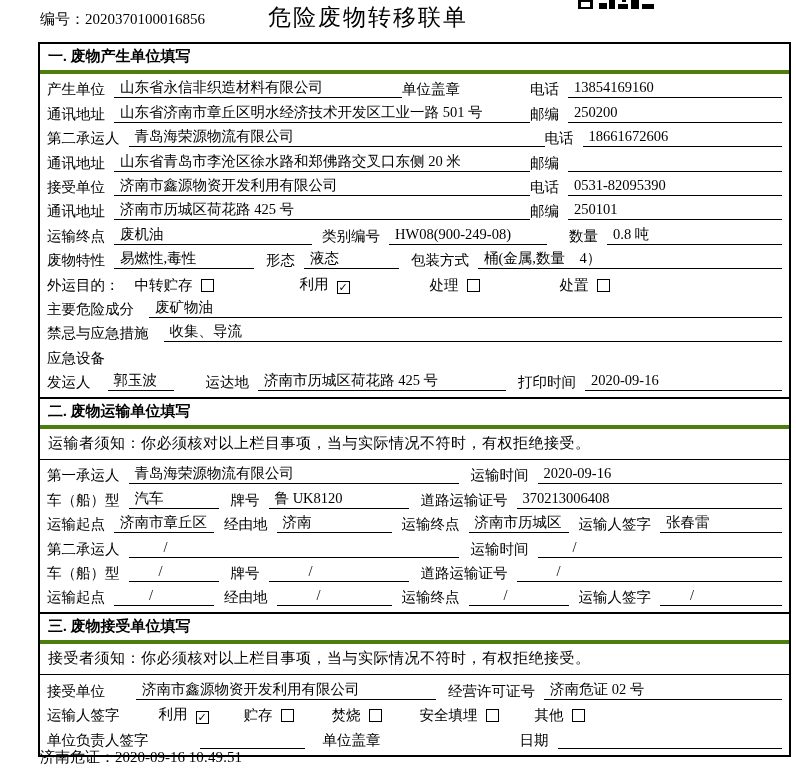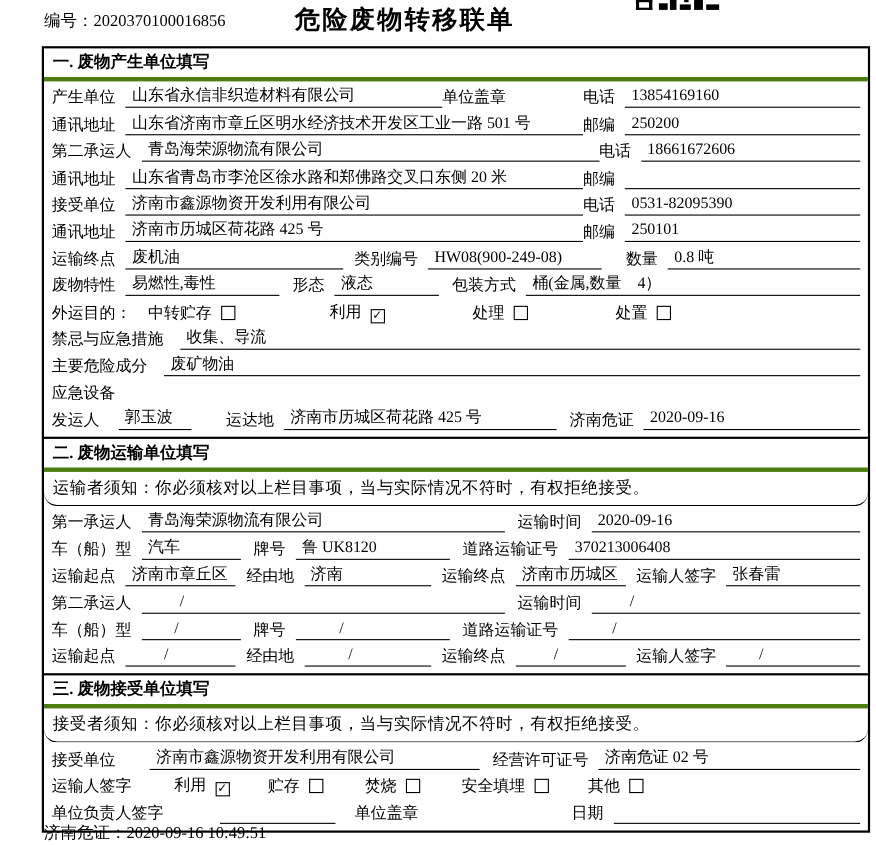--- a/index.html
+++ b/index.html
@@ -9,41 +9,40 @@
     color: #000;
     position: relative;
     overflow: hidden;
   }
   .serial {
     position: absolute; left: 40px; top: 10px;
     font-size: 15px; white-space: nowrap;
   }
   .title {
     position: absolute; left: 0; right: 60px; top: 2px;
-    text-align: center; font-size: 23px; font-weight: bold;
+    text-align: center; font-size: 23px; font-weight: normal;
     letter-spacing: 2px;
   }
   .qr { position: absolute; left: 578px; top: 0; }
   .form {
     position: absolute; left: 38px; top: 42px; width: 753px;
     border: 2px solid #000;
     background: #fff;
   }
   .section { border-top: 2px solid #000; }
   .section:first-child { border-top: none; }
   .section-header {
     font-weight: bold; font-size: 15px;
     padding: 3px 8px 4px 8px;
     border-bottom: 4px solid #4d7c0f;
   }
   .notice {
     font-size: 15px; padding: 5px 8px 6px 8px;
     border-bottom: 1.5px solid #000;
     letter-spacing: 0.5px;
-    border-radius: 12px;
   }
   .rows { padding: 2px 7px 4px 7px; }
   .row {
     display: flex; align-items: flex-end;
     height: 24.4px; font-size: 14.5px;
     padding-bottom: 2px;
   }
   .cell { white-space: nowrap; line-height: 18px; }
   .lab { padding-right: 9px; flex: 0 0 auto; }
   .val {
@@ -144,36 +143,36 @@
           <span class="cell val grow">桶(金属,数量　4）</span>
         </div>
         <div class="row">
           <span class="cell lab">外运目的：</span>
           <span class="cell chk" style="width: 165px; flex: 0 0 165px; margin-left: 6px;"><span class="chk-text">中转贮存</span><span class="box"></span></span>
           <span class="cell chk" style="width: 130px; flex: 0 0 130px;"><span class="chk-text">利用</span><span class="box on">✓</span></span>
           <span class="cell chk" style="width: 130px; flex: 0 0 130px;"><span class="chk-text">处理</span><span class="box"></span></span>
           <span class="cell chk"><span class="chk-text">处置</span><span class="box"></span></span>
         </div>
         <div class="row">
+          <span class="cell lab">主要危险成分</span>
+          <span class="cell val grow" style="margin-left: 6px;">废矿物油</span>
+        </div>
+        <div class="row">
           <span class="cell lab">禁忌与应急措施</span>
           <span class="cell val grow" style="margin-left: 6px;">收集、导流</span>
-        </div>
-        <div class="row">
-          <span class="cell lab">主要危险成分</span>
-          <span class="cell val grow" style="margin-left: 6px;">废矿物油</span>
         </div>
         <div class="row">
           <span class="cell lab">应急设备</span>
         </div>
         <div class="row">
           <span class="cell lab">发运人</span>
           <span class="cell val" style="width: 66px; flex: 0 0 66px; margin-left: 8px;">郭玉波</span>
           <span class="cell lab" style="margin-left: 32px;">运达地</span>
           <span class="cell val" style="width: 248px; flex: 0 0 248px;">济南市历城区荷花路 425 号</span>
-          <span class="cell lab" style="margin-left: 12px;">济南危证</span>
+          <span class="cell lab" style="margin-left: 12px;">打印时间</span>
           <span class="cell val grow">2020-09-16</span>
         </div>
       </div>
     </div>
     <div class="section">
       <div class="section-header">二. 废物运输单位填写</div>
       <div class="notice">运输者须知：你必须核对以上栏目事项，当与实际情况不符时，有权拒绝接受。</div>
       <div class="rows">
         <div class="row">
           <span class="cell lab">第一承运人</span>

